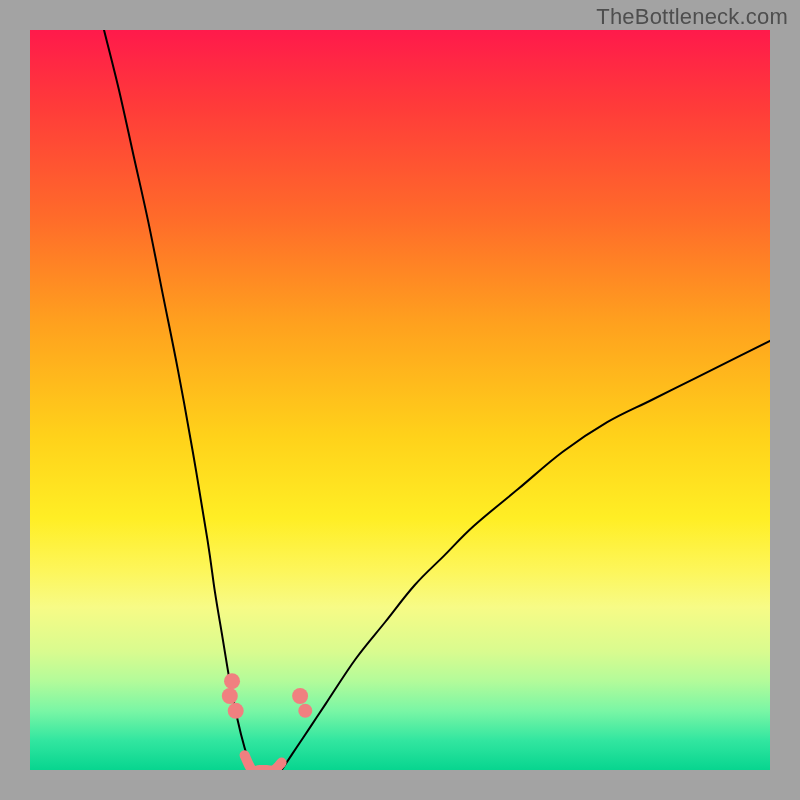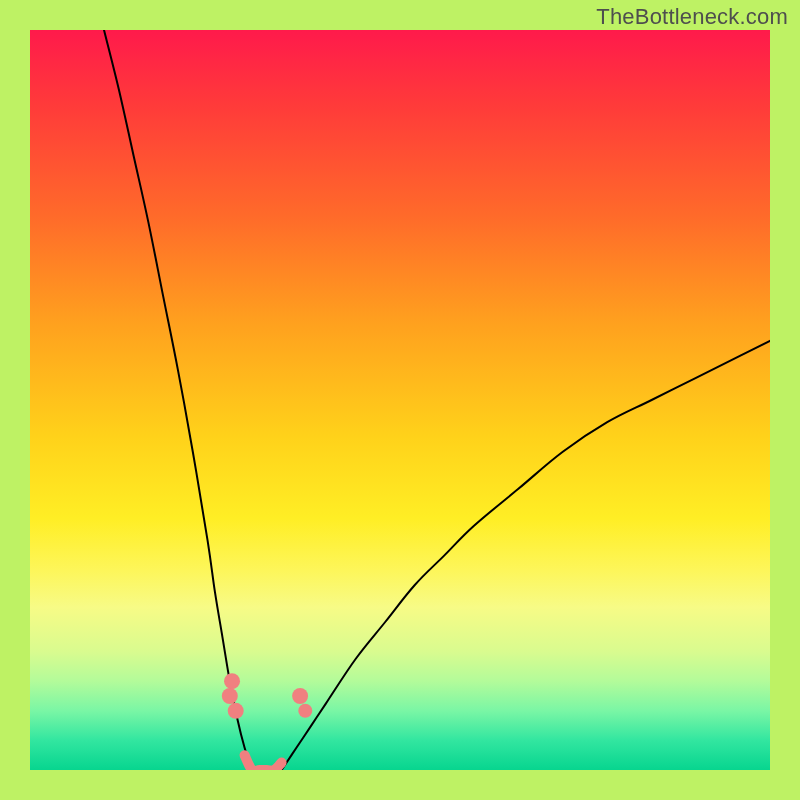--- a/index.html
+++ b/index.html
@@ -8,21 +8,21 @@
     width: 800px;
     height: 800px;
     background: #000;
     font-family: Arial, Helvetica, sans-serif;
     overflow: hidden;
   }
   .stage {
     position: relative;
     width: 800px;
     height: 800px;
-    background: #bef264;
+    background: #a3a3a3;
   }
   .watermark {
     position: absolute;
     top: 4px;
     right: 12px;
     color: #4e4e4e;
     font-size: 22px;
     font-weight: 500;
     letter-spacing: 0.2px;
     z-index: 50;

